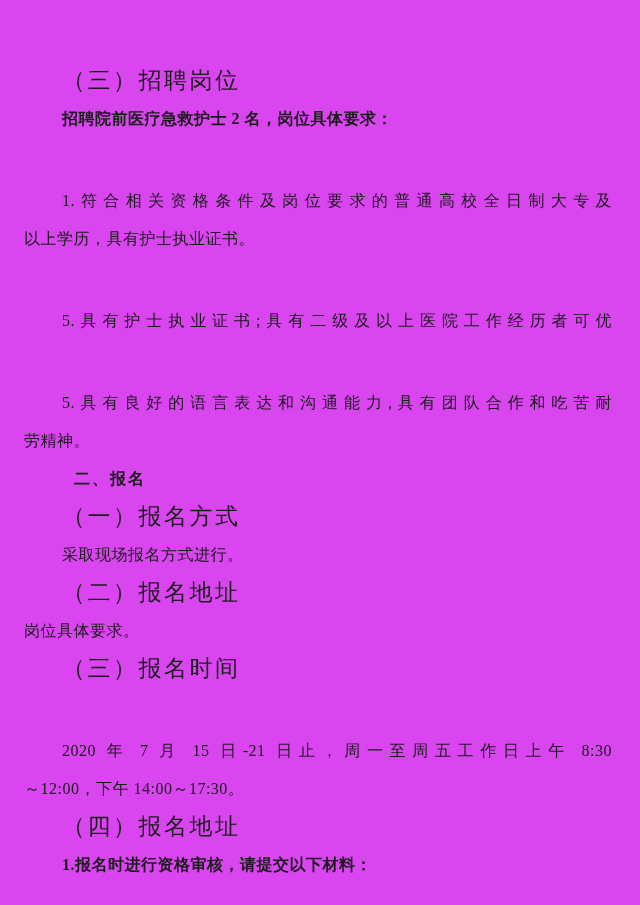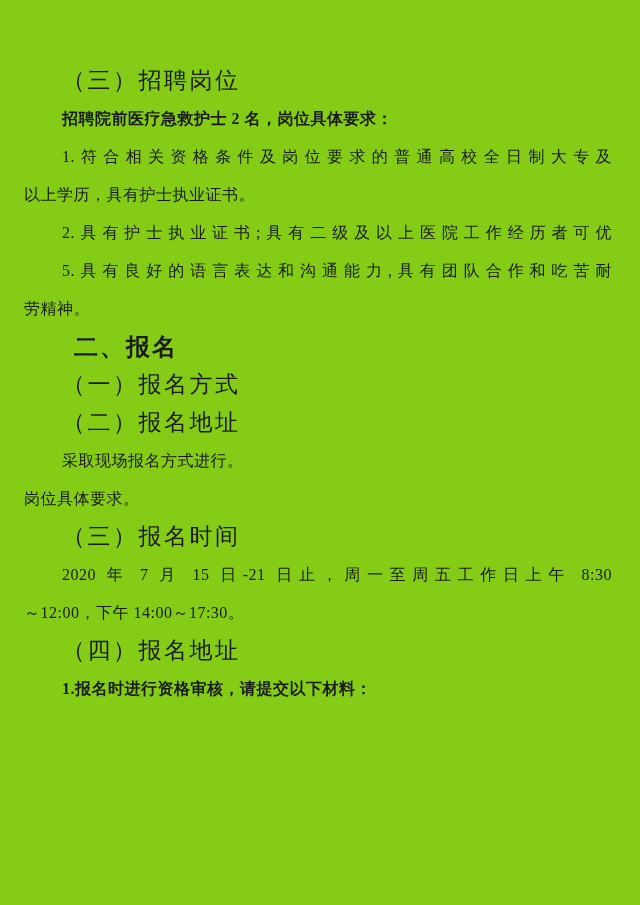--- a/index.html
+++ b/index.html
@@ -12,67 +12,68 @@
     height: 905px;
     overflow: hidden;
     color: #1b1b1b;
     font-family: "Liberation Serif", "DejaVu Serif", serif;
   }
   .page {
     box-sizing: border-box;
     width: 640px;
     height: 905px;
     padding: 62px 28px 0 24px;
-    background: #84cc16;
+    background: #d946ef;
   }
   .ln {
     height: 38px;
     line-height: 38px;
     font-size: 16px;
     white-space: nowrap;
     letter-spacing: 0.5px;
   }
   
   .indent { padding-left: 38px; }
   
   .full {
     white-space: normal;
     text-align: justify;
     text-align-last: justify;
+    margin-top: 44px;
   }
   
   .kaiti {
     letter-spacing: 2.5px;
     font-size: 23px;
   }
   
   .bold { font-weight: bold; }
   
   .heiti {
     font-family: "Liberation Sans", "DejaVu Sans", sans-serif;
     font-weight: bold;
-    font-size: 24px;
+    font-size: 16px;
     padding-left: 50px;
     letter-spacing: 2px;
   }
 </style>
 </head>
 <body>
 
 <div class="page">
   <div class="ln kaiti indent">（三）招聘岗位</div>
   <div class="ln bold indent">招聘院前医疗急救护士 2 名，岗位具体要求：</div>
   <div class="ln indent full">1.符合相关资格条件及岗位要求的普通高校全日制大专及</div>
   <div class="ln">以上学历，具有护士执业证书。</div>
-  <div class="ln indent full">2.具有护士执业证书;具有二级及以上医院工作经历者可优</div>
+  <div class="ln indent full">5.具有护士执业证书;具有二级及以上医院工作经历者可优</div>
   <div class="ln indent full">5.具有良好的语言表达和沟通能力,具有团队合作和吃苦耐</div>
   <div class="ln">劳精神。</div>
   <div class="ln heiti">二、报名</div>
   <div class="ln kaiti indent">（一）报名方式</div>
+  <div class="ln indent">采取现场报名方式进行。</div>
   <div class="ln kaiti indent">（二）报名地址</div>
-  <div class="ln indent">采取现场报名方式进行。</div>
   <div class="ln">岗位具体要求。</div>
   <div class="ln kaiti indent">（三）报名时间</div>
   <div class="ln indent full">2020 年 7 月 15 日-21 日止，周一至周五工作日上午 8:30</div>
   <div class="ln">～12:00，下午 14:00～17:30。</div>
   <div class="ln kaiti indent">（四）报名地址</div>
   <div class="ln bold indent">1.报名时进行资格审核，请提交以下材料：</div>
 </div>
 
 </body></html>

